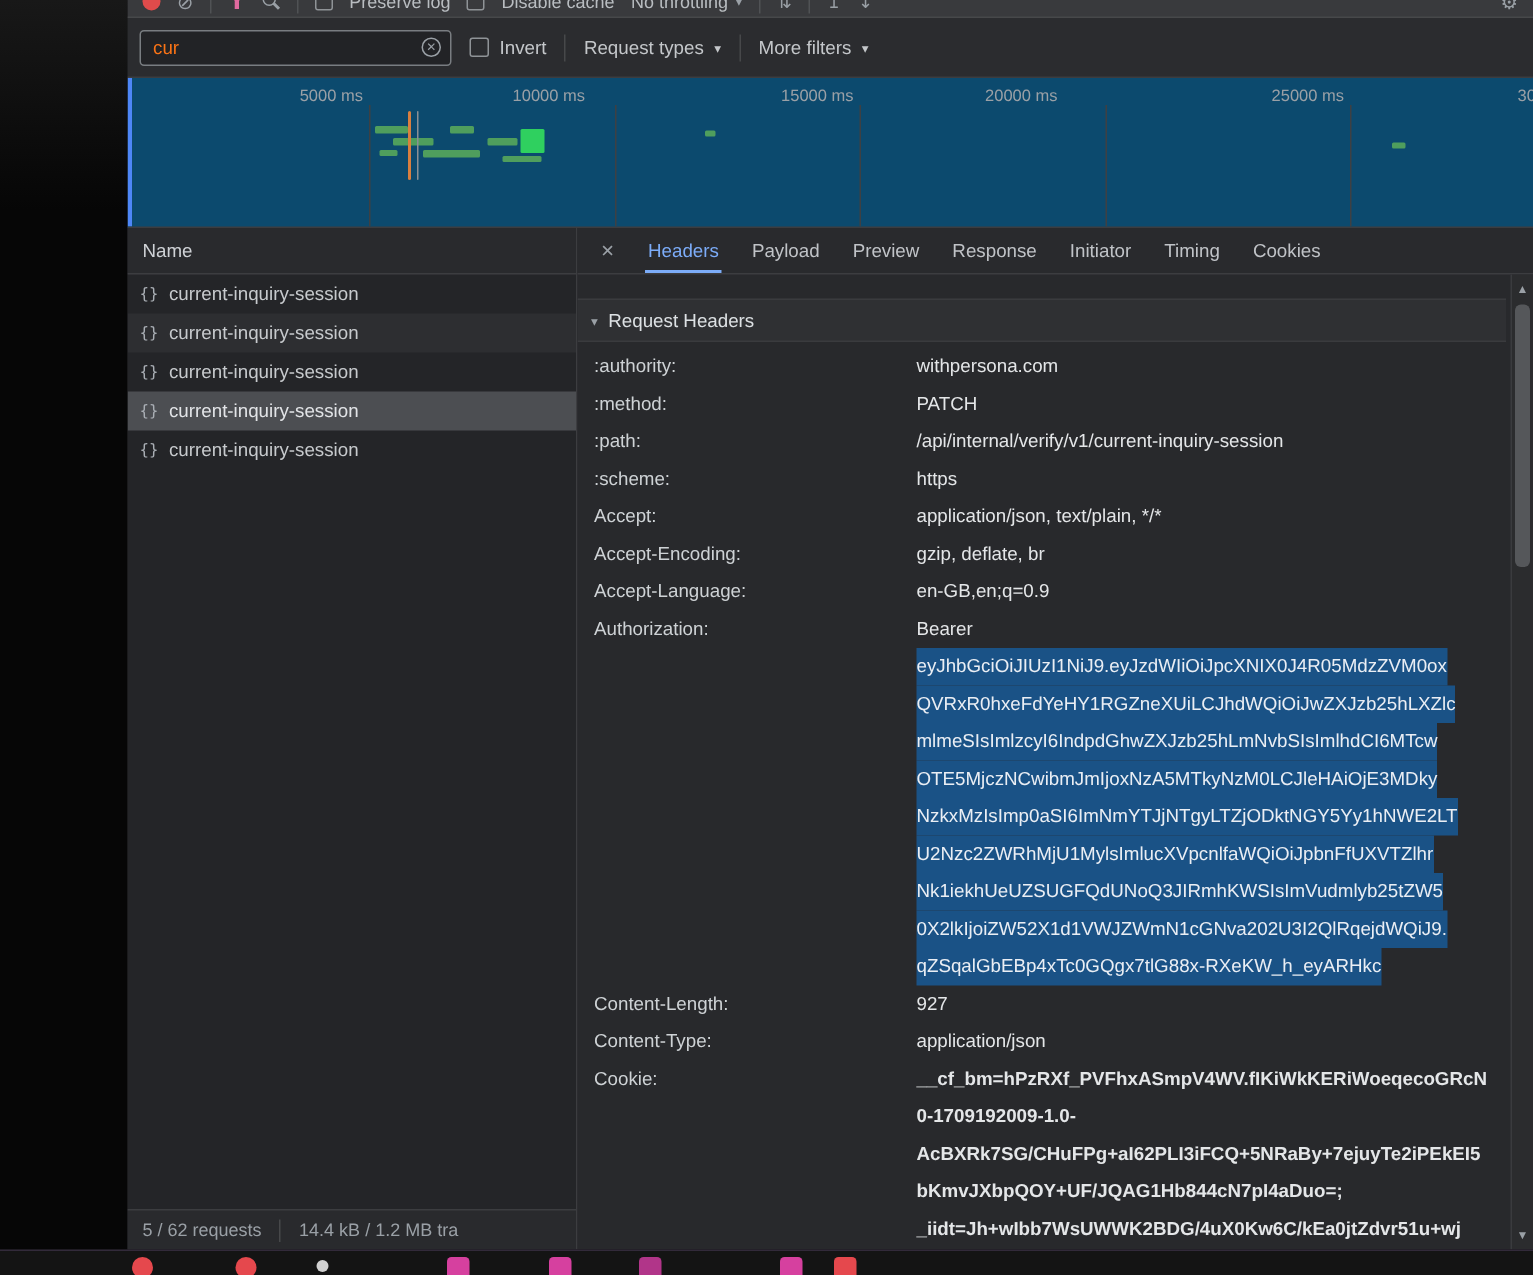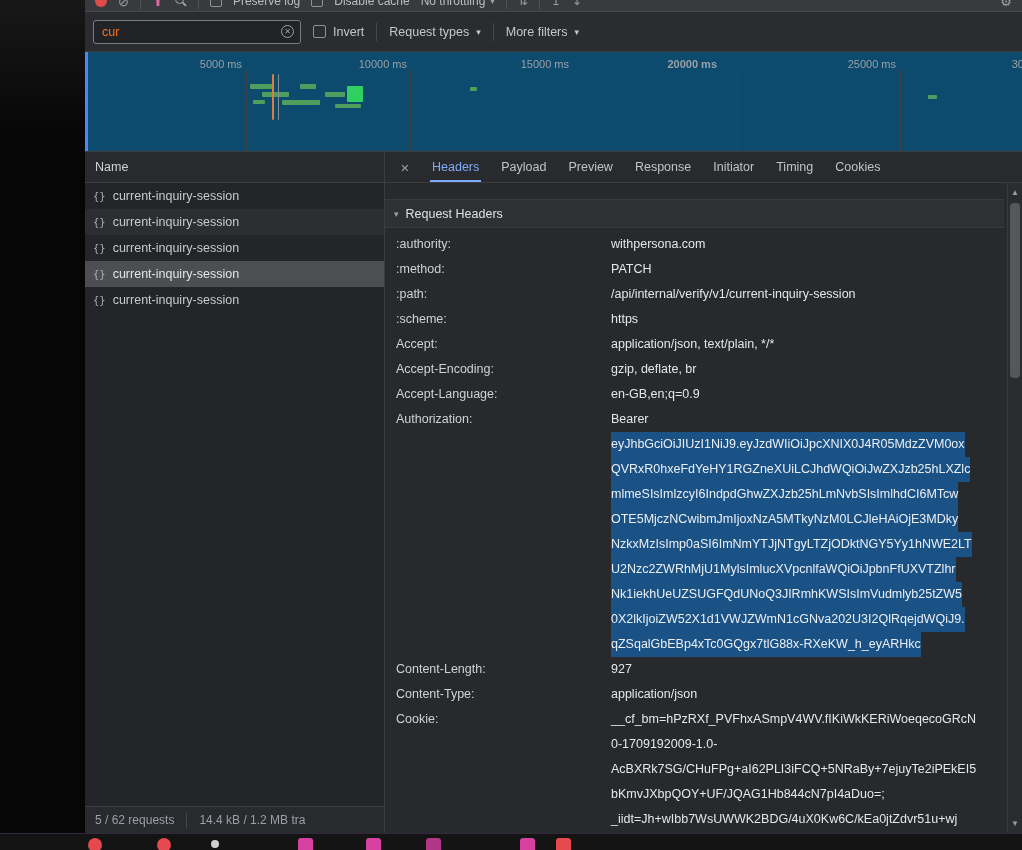--- a/index.html
+++ b/index.html
@@ -92,21 +92,21 @@
                color:#dde1e4;font-size:12.5px;background:#2f3033;border-bottom:1px solid #3a3b3e;
                border-top:1px solid #3a3b3e;}
   .tri{color:#9aa0a6;font-size:9px;}
   .hdr-rows{padding-top:4px;}
   .hdr-row{display:flex;padding-left:11px;font-size:12.5px;line-height:25px;}
   .hdr-key{width:215px;flex:none;color:#ced2d5;}
   .hdr-val{color:#e4e6e8;min-width:0;}
   .token-block{max-width:412px;}
   .token-line{display:block;width:max-content;max-width:100%;white-space:nowrap;
               background:#1a5286;color:#eaeef4;}
-  .cookie-line{white-space:nowrap;}
+  .cookie-line{white-space:nowrap;font-weight:bold;}
 
   
   .scrollbar{position:absolute;right:0;top:31px;bottom:0;width:15px;background:#2b2c2e;
              border-left:1px solid #3a3b3e;}
   .sb-arrow{position:absolute;left:0;width:100%;height:15px;color:#9aa0a6;font-size:8px;
             display:flex;align-items:center;justify-content:center;cursor:default;}
   .sb-up{top:2px;} .sb-down{bottom:2px;}
   .sb-thumb{position:absolute;left:2px;right:2px;top:20px;height:175px;background:#55575a;border-radius:4px;}
 
   
@@ -167,25 +167,25 @@
       <span class="dd">
         <span>More filters</span>
         <span class="caret">▾</span>
       </span>
     </div>
 
     <div class="overview">
         <div class="ov-line" style="left: 161px;"></div>
         <div class="ov-label" style="left: 69px;">5000 ms</div>
         <div class="ov-line" style="left: 325px;"></div>
-        <div class="ov-label" style="left: 234px;">10000 ms</div>
+        <div class="ov-label" style="left: 217px;">10000 ms</div>
         <div class="ov-line" style="left: 488px;"></div>
         <div class="ov-label" style="left: 396px;">15000 ms</div>
         <div class="ov-line" style="left: 652px;"></div>
-        <div class="ov-label" style="left: 544px; font-weight: bold;">20000 ms</div>
+        <div class="ov-label" style="left: 532px;">20000 ms</div>
         <div class="ov-line" style="left: 815px;"></div>
         <div class="ov-label" style="left: 723px;">25000 ms</div>
         <div class="ov-label" style="left: 887px;">30000 ms</div>
         <div class="ov-bar" style="left: 165px; top: 32px; width: 22px; height: 5px; background: rgb(79, 158, 93);"></div>
         <div class="ov-bar" style="left: 177px; top: 40px; width: 27px; height: 5px; background: rgb(79, 158, 93);"></div>
         <div class="ov-bar" style="left: 168px; top: 48px; width: 12px; height: 4px; background: rgb(79, 158, 93);"></div>
         <div class="ov-bar" style="left: 197px; top: 48px; width: 38px; height: 5px; background: rgb(79, 158, 93);"></div>
         <div class="ov-bar" style="left: 215px; top: 32px; width: 16px; height: 5px; background: rgb(79, 158, 93);"></div>
         <div class="ov-bar" style="left: 240px; top: 40px; width: 20px; height: 5px; background: rgb(79, 158, 93);"></div>
         <div class="ov-bar" style="left: 250px; top: 52px; width: 26px; height: 4px; background: rgb(79, 158, 93);"></div>

